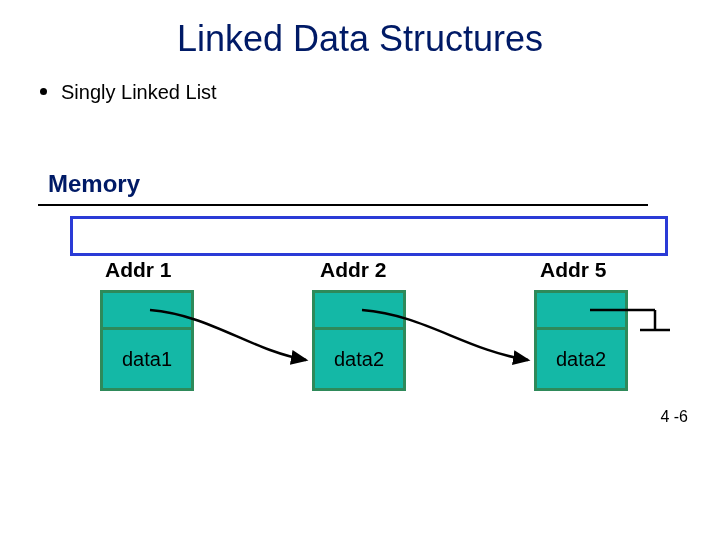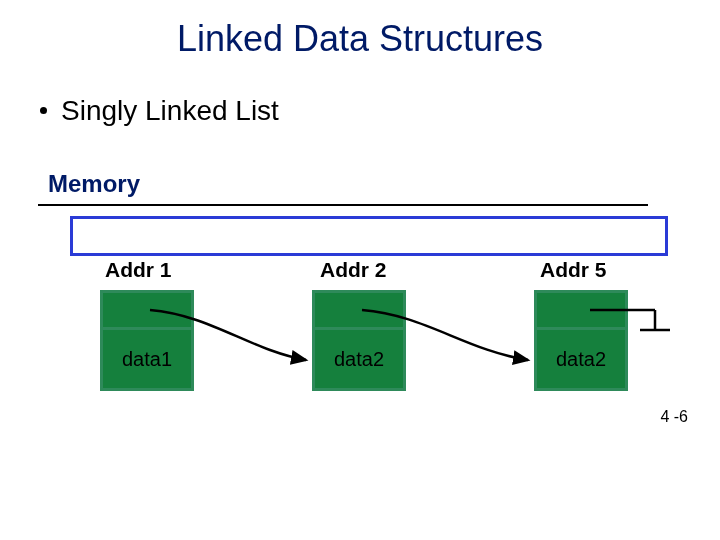--- a/index.html
+++ b/index.html
@@ -21,23 +21,23 @@
     top: 18px;
     left: 0;
     width: 720px;
     text-align: center;
     font-size: 36px;
     color: #001a66;
     font-weight: 400;
   }
   .bullet {
     position: absolute;
-    top: 95px;
+    top: 81px;
     left: 40px;
-    font-size: 28px;
+    font-size: 20px;
   }
   .bullet .dot {
     display: inline-block;
     width: 7px;
     height: 7px;
     background: #000;
     border-radius: 50%;
     vertical-align: middle;
     margin-right: 14px;
     margin-bottom: 4px;
@@ -69,21 +69,21 @@
   }
   .addrlabel {
     position: absolute;
     font-size: 21px;
     font-weight: bold;
   }
   .node {
     position: absolute;
     width: 88px;
     border: 3px solid #2e8a5a;
-    background: #15803d;
+    background: #14b8a6;
   }
   .node .ptr {
     height: 34px;
     border-bottom: 3px solid #2e8a5a;
   }
   .node .data {
     height: 58px;
     display: flex;
     align-items: center;
     justify-content: center;

